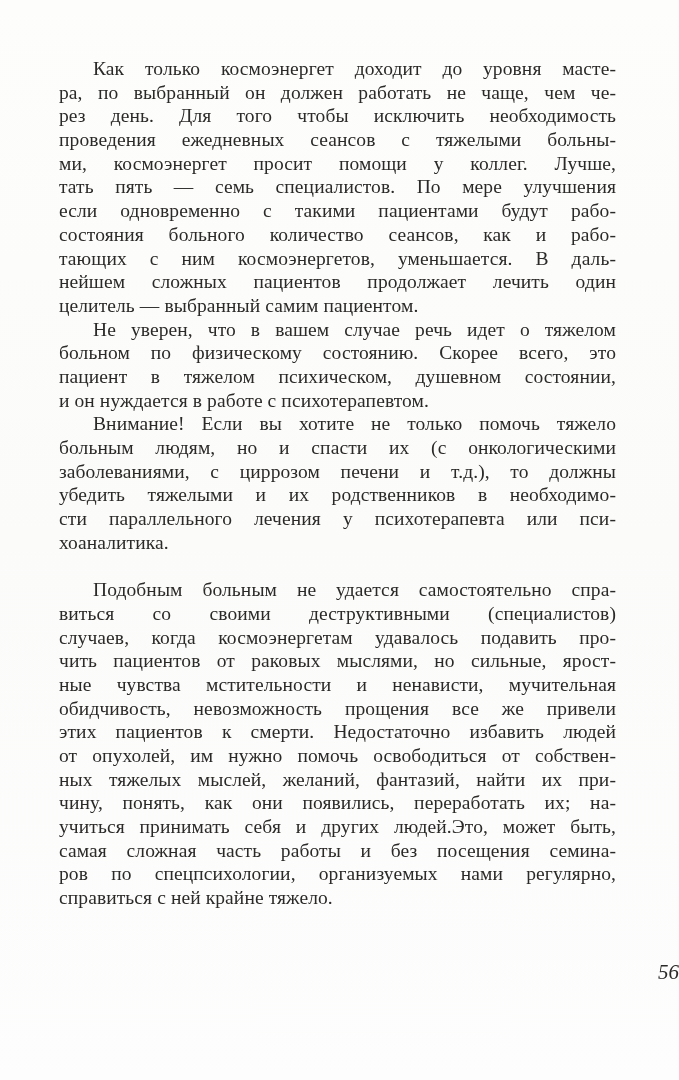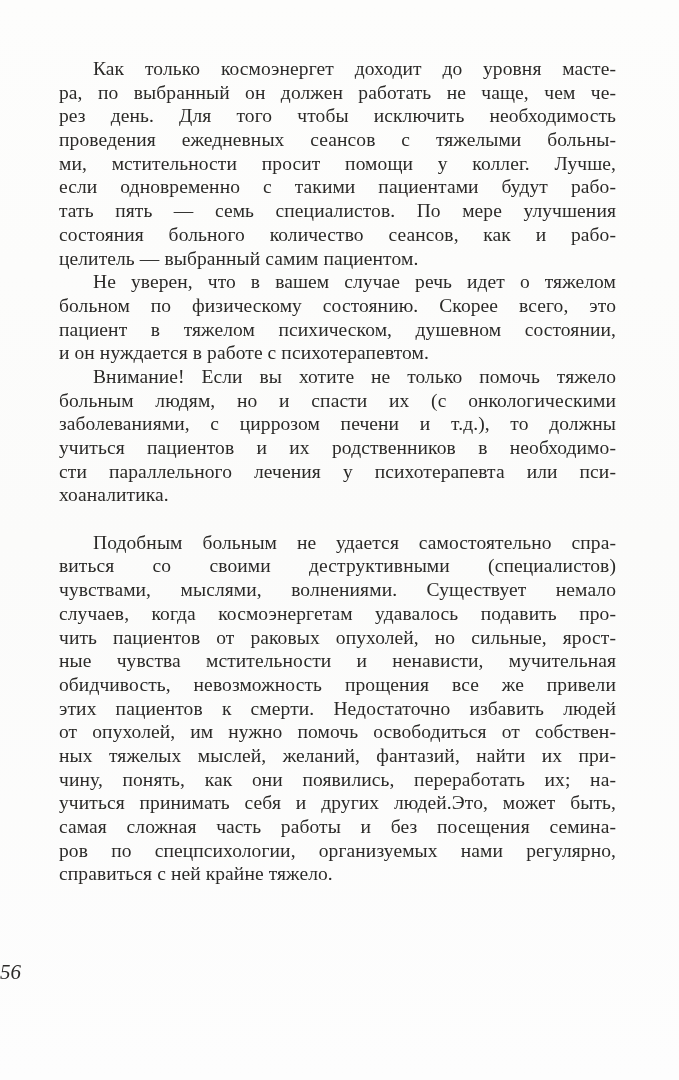--- a/index.html
+++ b/index.html
@@ -43,68 +43,69 @@
   }
   .line.indent {
     text-indent: 34px;
   }
   .pgap { height: 23.7px; }
   .page-number {
     position: absolute;
     top: 960px;
     left: 0;
     width: 679px;
-    text-align: left;
+    text-align: right;
     font-style: italic;
     font-size: 21px;
     color: #2b2a28;
   }
 </style>
 </head>
 <body>
 
 <div class="page">
   <div class="text-block">
 
     <div class="paragraph">
       <div class="line indent">Как только космоэнергет доходит до уровня масте-</div>
       <div class="line">ра, по выбранный он должен работать не чаще, чем че-</div>
       <div class="line">рез день. Для того чтобы исключить необходимость</div>
       <div class="line">проведения ежедневных сеансов с тяжелыми больны-</div>
-      <div class="line">ми, мстительности просит помощи у коллег. Лучше,</div>
+      <div class="line">ми, космоэнергет просит помощи у коллег. Лучше,</div>
+      <div class="line">тать пять — семь специалистов. По мере улучшения</div>
       <div class="line">если одновременно с такими пациентами будут рабо-</div>
-      <div class="line">тать пять — семь специалистов. По мере улучшения</div>
       <div class="line">состояния больного количество сеансов, как и рабо-</div>
+      <div class="line">тающих с ним космоэнергетов, уменьшается. В даль-</div>
+      <div class="line">нейшем сложных пациентов продолжает лечить один</div>
       <div class="line last">целитель — выбранный самим пациентом.</div>
     </div>
 
     <div class="paragraph">
       <div class="line indent">Не уверен, что в вашем случае речь идет о тяжелом</div>
       <div class="line">больном по физическому состоянию. Скорее всего, это</div>
       <div class="line">пациент в тяжелом психическом, душевном состоянии,</div>
       <div class="line last">и он нуждается в работе с психотерапевтом.</div>
     </div>
 
     <div class="paragraph">
       <div class="line indent">Внимание! Если вы хотите не только помочь тяжело</div>
       <div class="line">больным людям, но и спасти их (с онкологическими</div>
       <div class="line">заболеваниями, с циррозом печени и т.д.), то должны</div>
-      <div class="line">учиться пациентов и их родственников в необходимо-</div>
+      <div class="line">убедить тяжелыми и их родственников в необходимо-</div>
       <div class="line">сти параллельного лечения у психотерапевта или пси-</div>
       <div class="line last">хоаналитика.</div>
     </div>
 
     <div class="pgap"></div>
 
     <div class="paragraph">
       <div class="line indent">Подобным больным не удается самостоятельно спра-</div>
       <div class="line">виться со своими деструктивными (специалистов)</div>
-      <div class="line">чувствами, мыслями, волнениями. Существует немало</div>
       <div class="line">случаев, когда космоэнергетам удавалось подавить про-</div>
-      <div class="line">чить пациентов от раковых опухолей, но сильные, ярост-</div>
+      <div class="line">чить пациентов от раковых мыслями, но сильные, ярост-</div>
       <div class="line">ные чувства мстительности и ненависти, мучительная</div>
       <div class="line">обидчивость, невозможность прощения все же привели</div>
       <div class="line">этих пациентов к смерти. Недостаточно избавить людей</div>
       <div class="line">от опухолей, им нужно помочь освободиться от собствен-</div>
       <div class="line">ных тяжелых мыслей, желаний, фантазий, найти их при-</div>
       <div class="line">чину, понять, как они появились, переработать их; на-</div>
       <div class="line">учиться принимать себя и других людей.Это, может быть,</div>
       <div class="line">самая сложная часть работы и без посещения семина-</div>
       <div class="line">ров по спецпсихологии, организуемых нами регулярно,</div>
       <div class="line last">справиться с ней крайне тяжело.</div>

